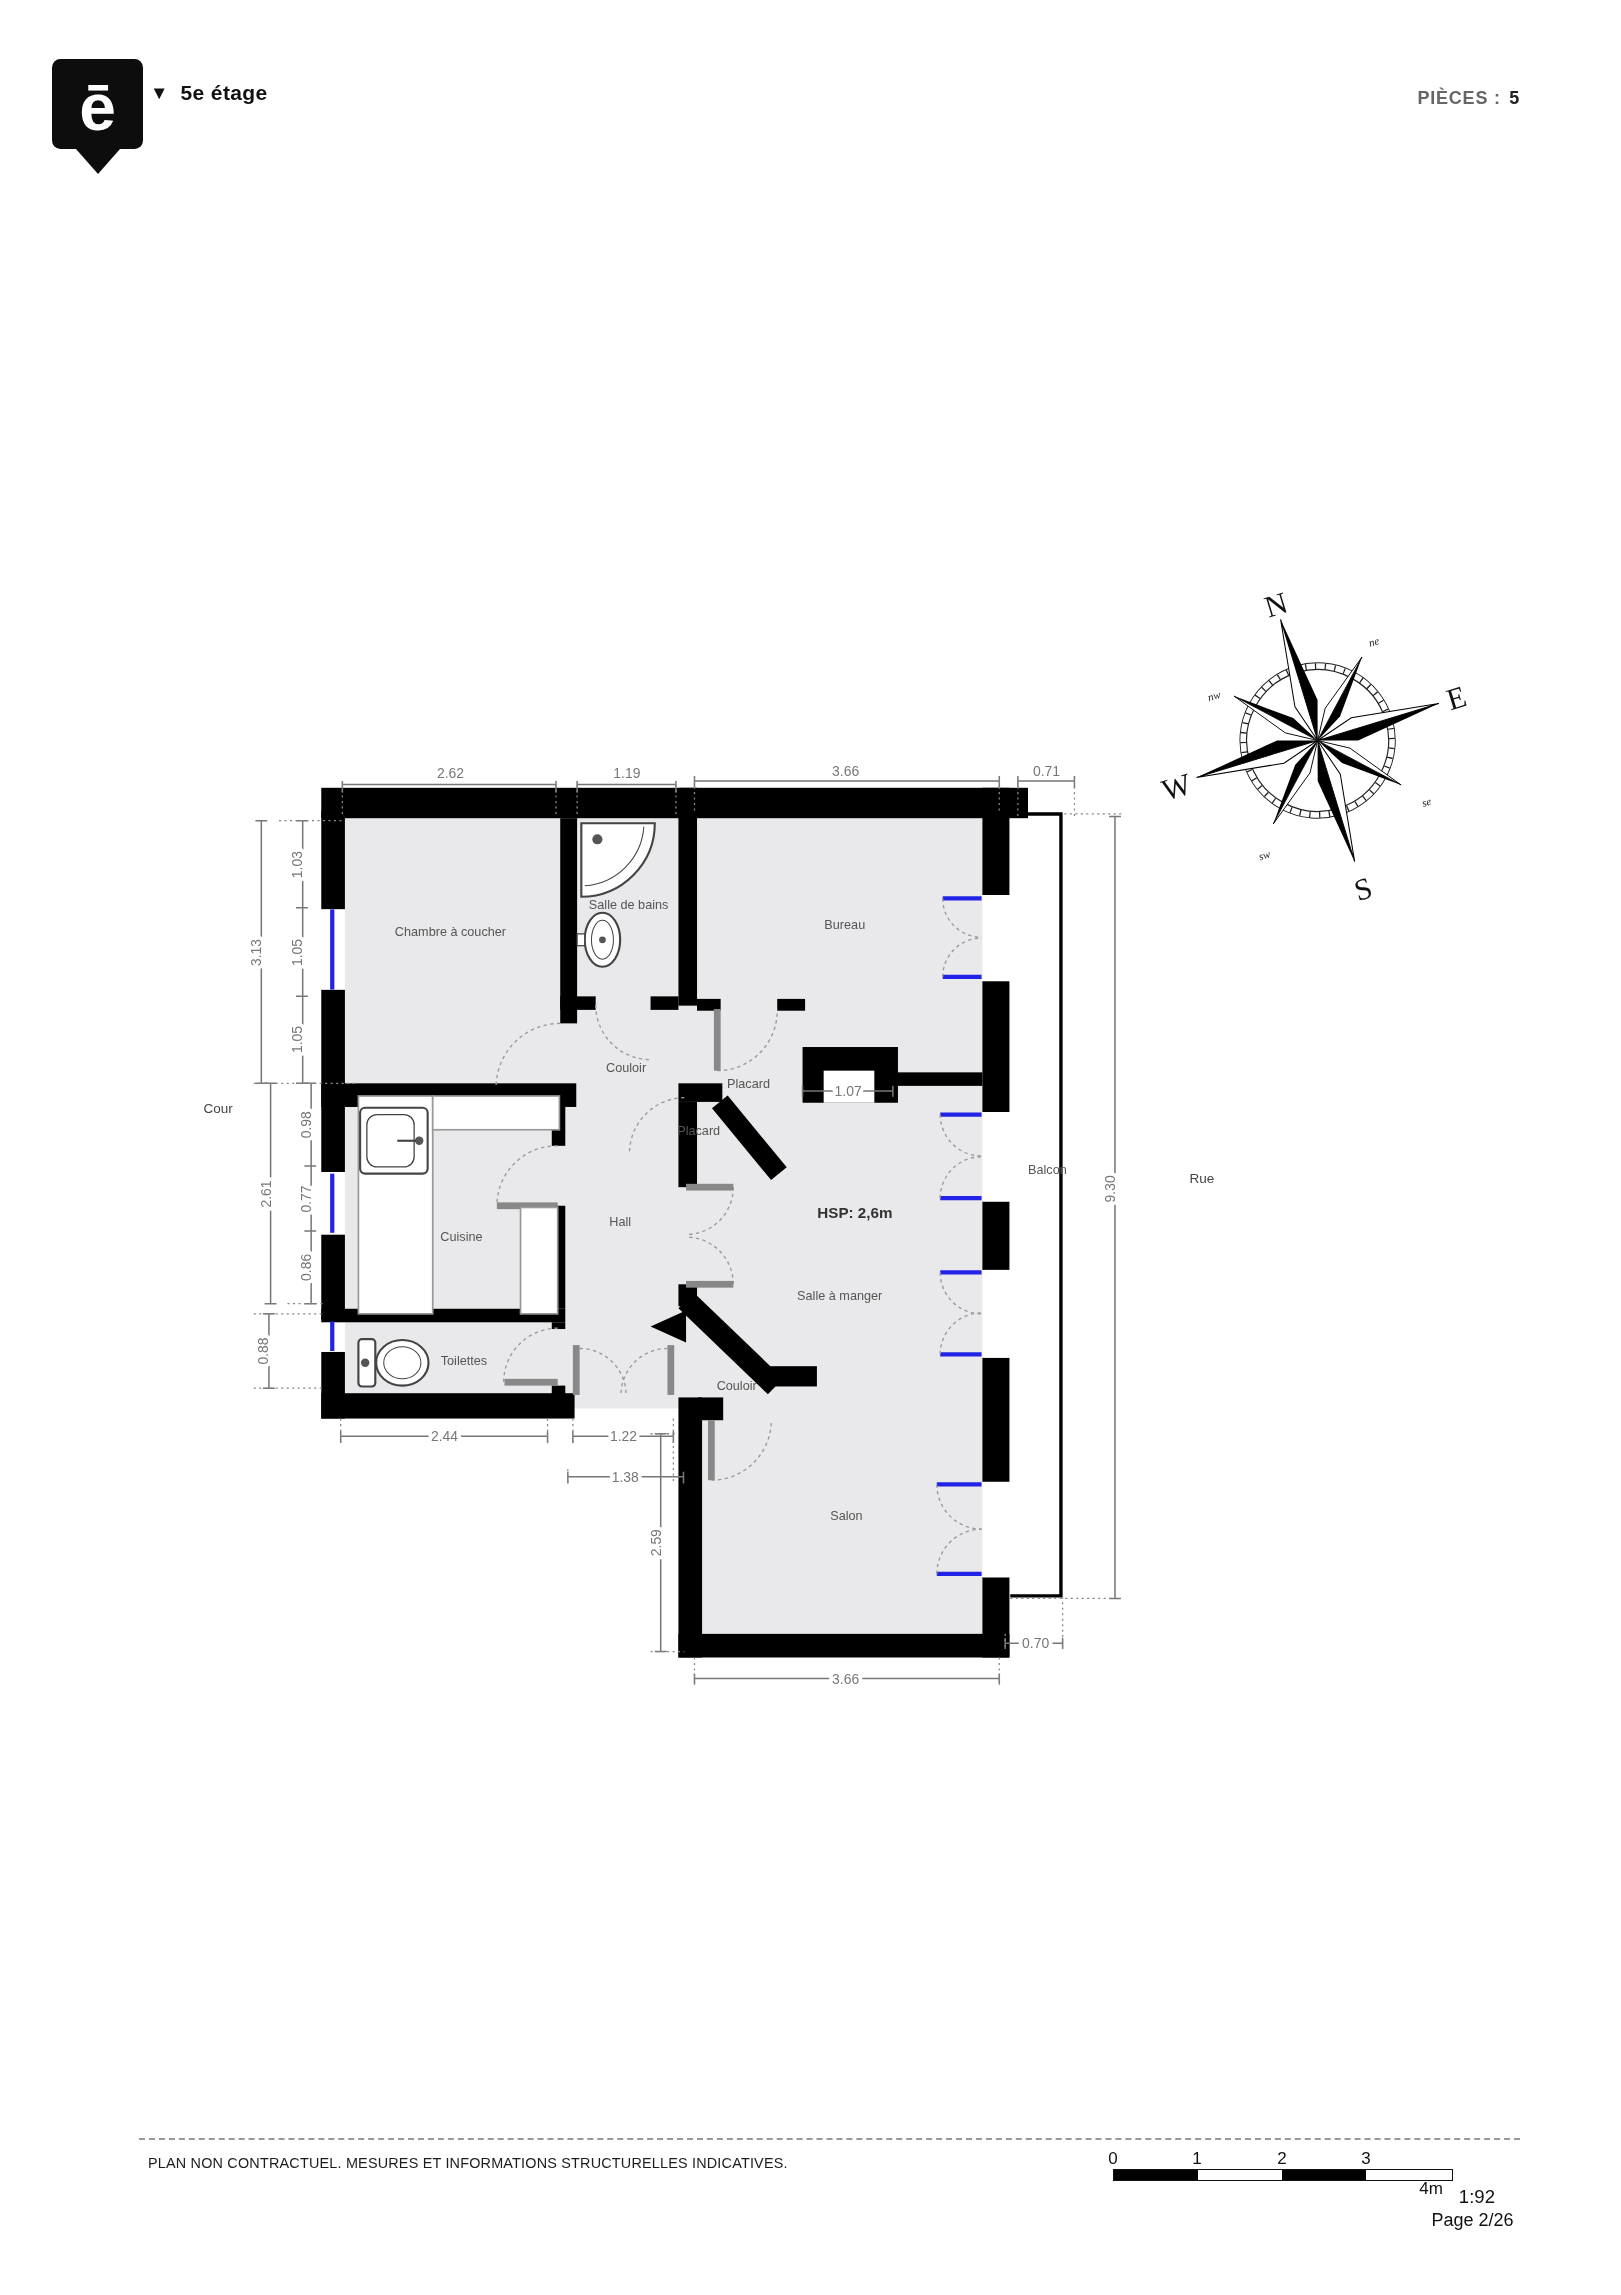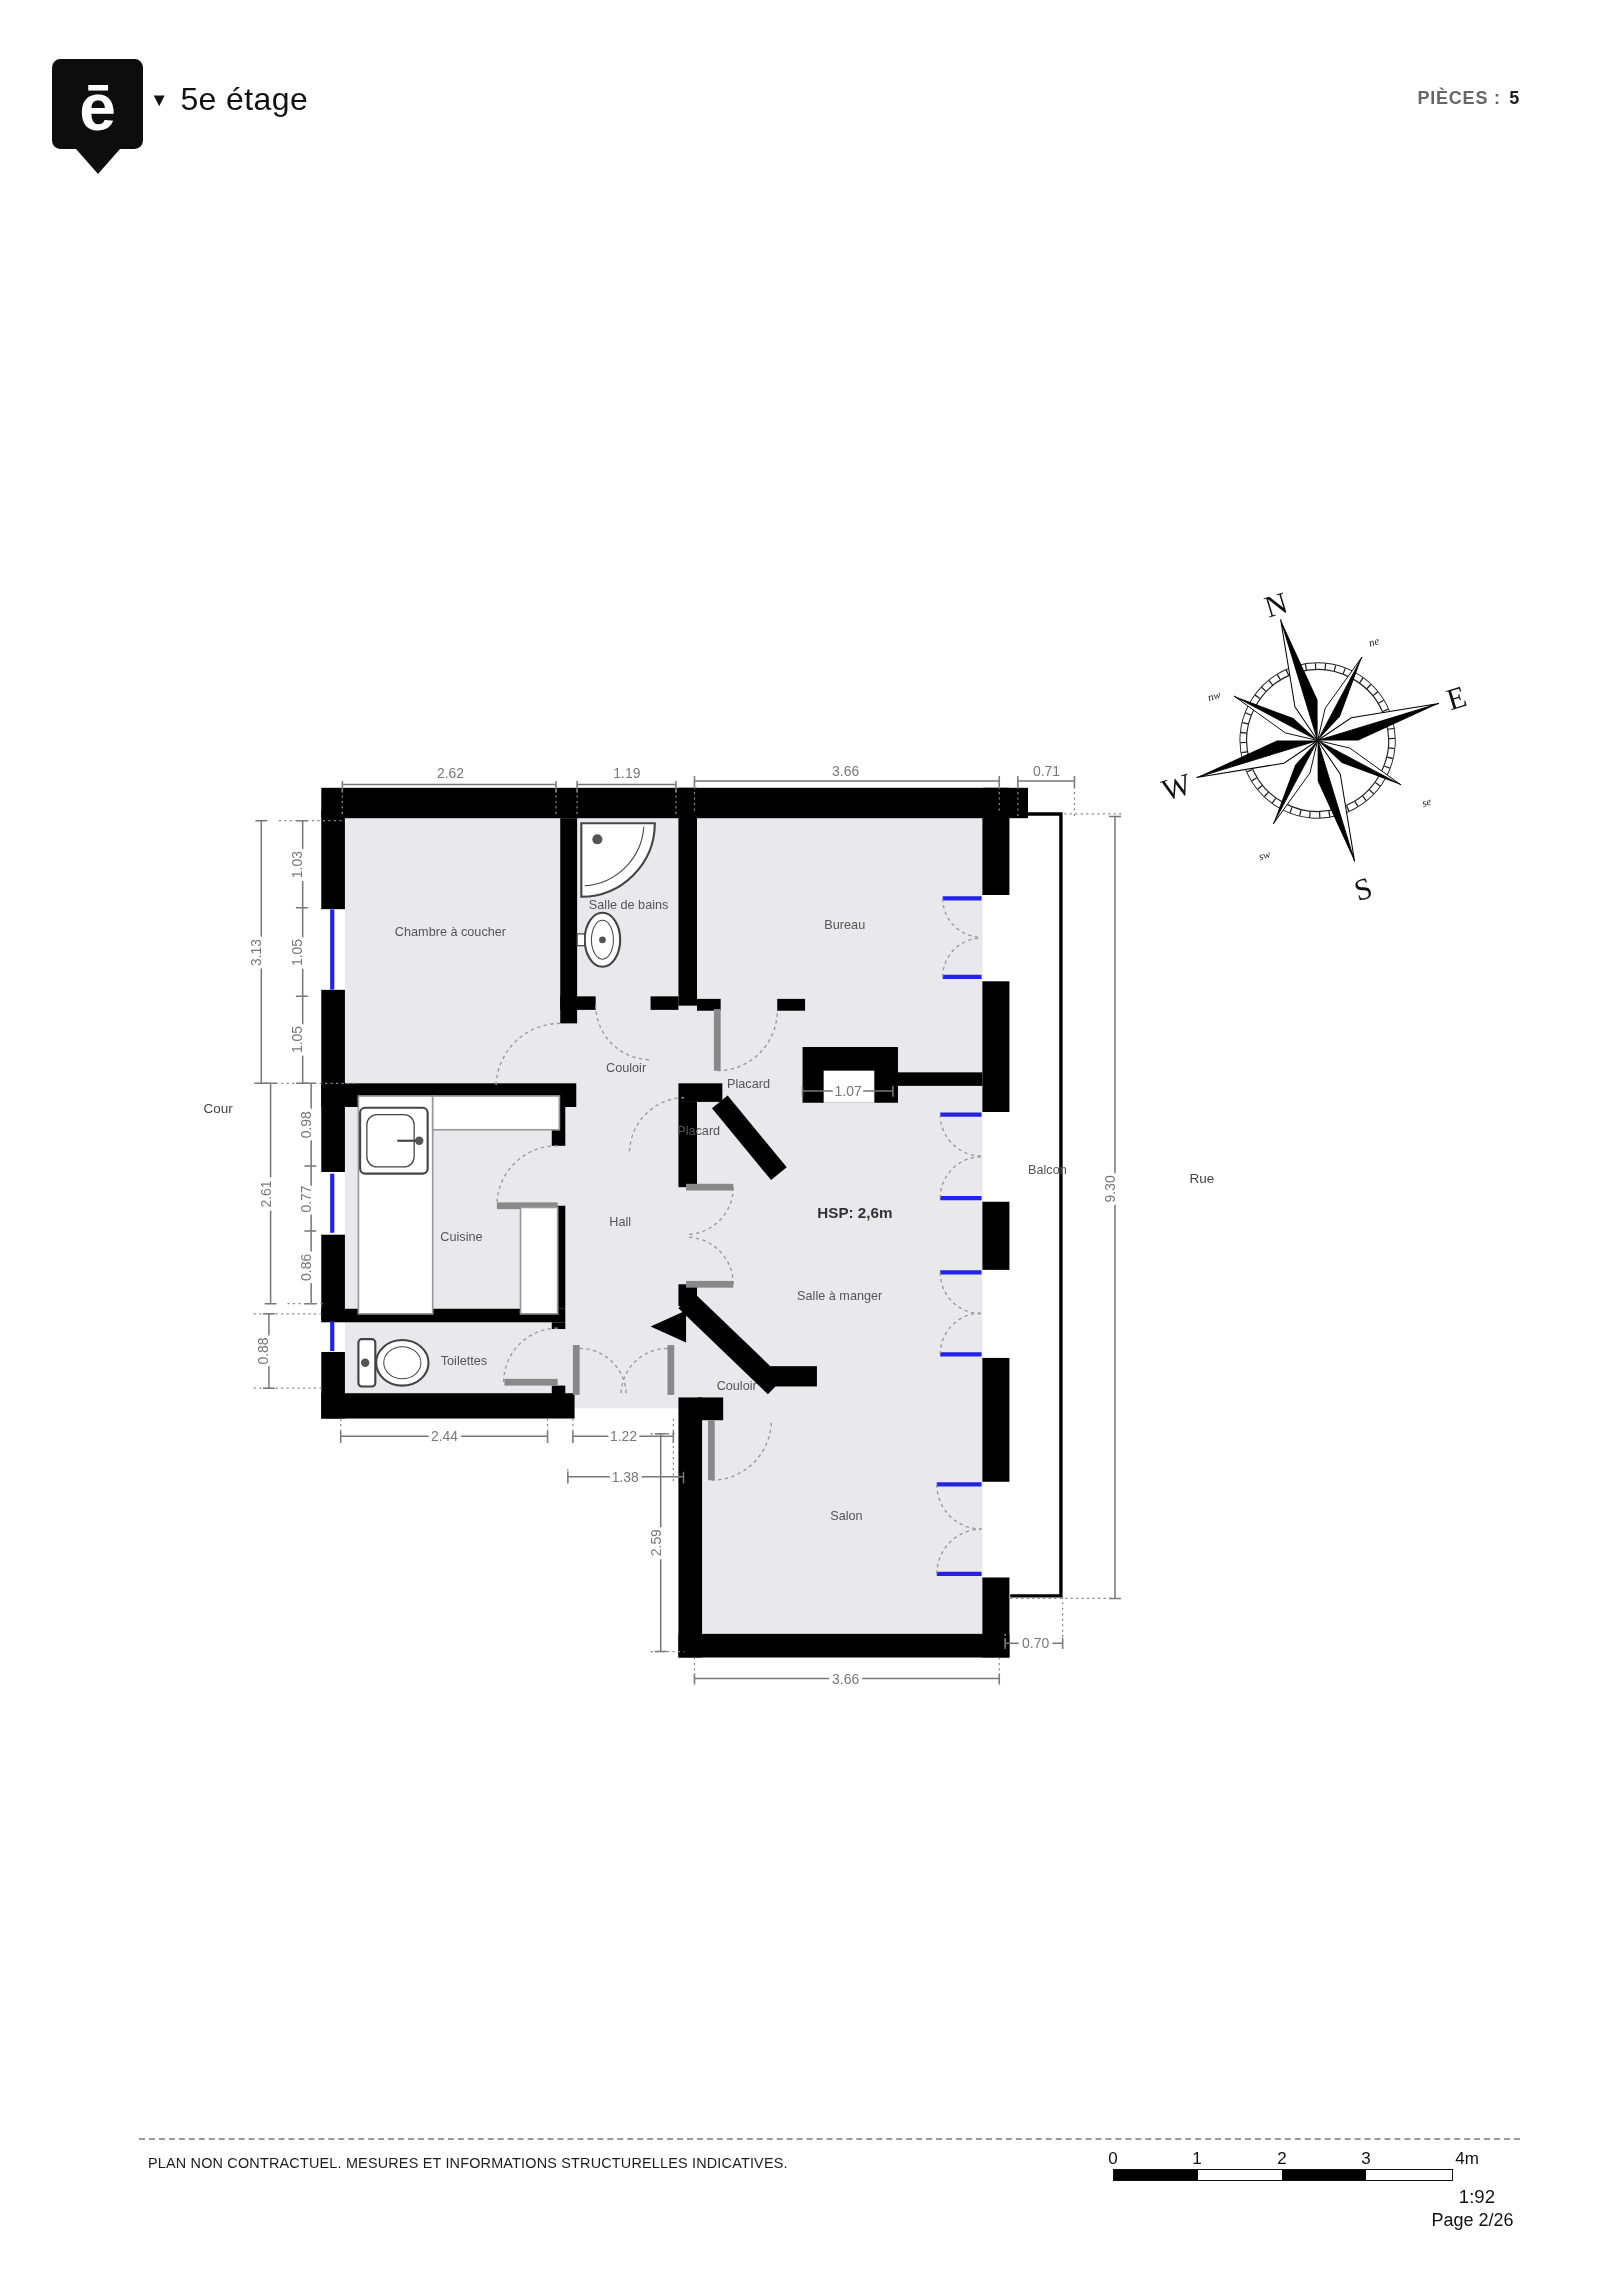--- a/index.html
+++ b/index.html
@@ -4,21 +4,21 @@
 <style>
   html,body{margin:0;padding:0;background:#fff;}
   #page{position:relative;width:1622px;height:2295px;background:#fff;font-family:"Liberation Sans",sans-serif;overflow:hidden;}
   
   .logo{position:absolute;left:52px;top:59px;width:95px;height:118px;}
   .logo-box{width:91px;height:90px;background:#0d0d0d;border-radius:8.4px;display:flex;align-items:center;justify-content:center;}
   .logo-box span{color:#fff;font-size:66px;font-weight:bold;line-height:1;margin-top:5px;font-family:"Liberation Sans",sans-serif;}
   .logo-tip{width:0;height:0;margin-left:24px;border-left:22px solid transparent;border-right:22px solid transparent;border-top:25px solid #0d0d0d;}
   .title-row{position:absolute;left:150px;top:81px;display:flex;align-items:center;gap:12px;color:#111;}
   .title-marker{font-size:18.6px;}
-  .page-title{font-size:32px;font-weight:normal;letter-spacing:0.4px;}
+  .page-title{font-size:21px;font-weight:bold;letter-spacing:0.4px;}
   .pieces{position:absolute;left:1385px;top:88px;width:135px;text-align:right;font-size:18px;font-weight:bold;letter-spacing:0.8px;}
   .pieces .pl{color:#666;} .pieces .pv{color:#222;margin-left:8.4px;}
   
   .lbl{font:15px "Liberation Sans",sans-serif;fill:#555;text-anchor:middle;}
   .hsp{font:bold 18px "Liberation Sans",sans-serif;fill:#333;}
   .ext{font:16px "Liberation Sans",sans-serif;fill:#444;}
   .dimt{font:16.5px "Liberation Sans",sans-serif;fill:#777;text-anchor:middle;paint-order:stroke;stroke:#fff;stroke-width:9px;stroke-linejoin:round;}
   .ctext{font:36px "Liberation Serif",serif;fill:#111;text-anchor:middle;}
   .cminor{font:italic 13px "Liberation Serif",serif;fill:#222;text-anchor:middle;}
   
@@ -298,21 +298,21 @@
   </svg>
 
   <div class="foot-rule"></div>
   <div class="disclaimer">PLAN NON CONTRACTUEL. MESURES ET INFORMATIONS STRUCTURELLES INDICATIVES.</div>
   <div class="scalebox">
     <div class="scale-ticks" id="scale-ticks">
         <span style="left: 0px;">0</span>
         <span style="left: 84px;">1</span>
         <span style="left: 169px;">2</span>
         <span style="left: 253px;">3</span>
-        <span style="left: 354px;">4m</span>
+        <span style="left: 318px; margin-top: 30px;">4m</span>
       </div>
     <div class="scale-bar">
       <div class="sb1"></div>
       <div class="sb2"></div>
       <div class="sb3"></div>
       <div class="sb4"></div>
     </div>
     <div class="ratio">1:92</div>
     <div class="pageno">Page 2/26</div>
   </div>

